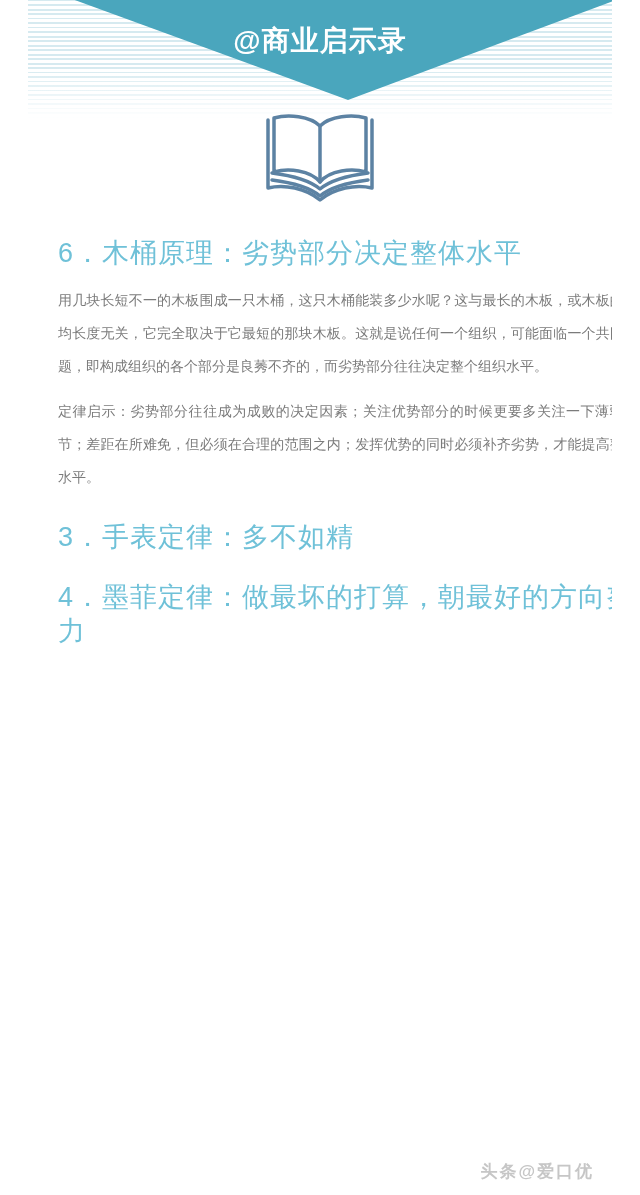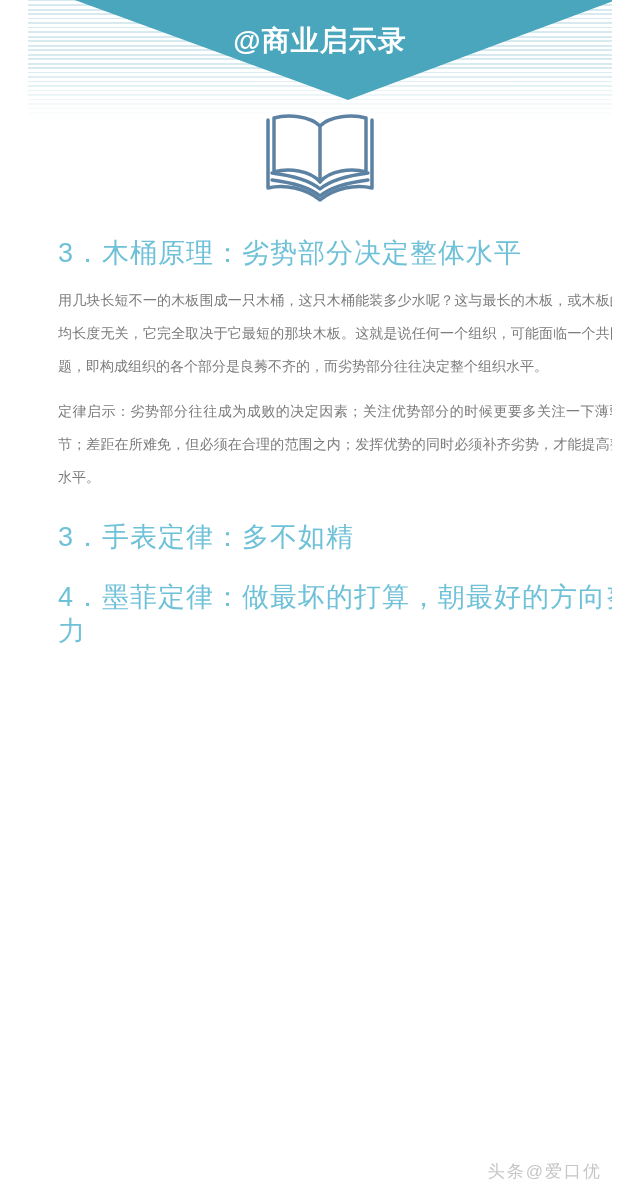--- a/index.html
+++ b/index.html
@@ -33,22 +33,22 @@
     font-size:27px; line-height:34px; color:#6fc1d8; font-weight:500;
     margin:26px 0 14px; letter-spacing:1px;
   }
   p.body {
     font-size:14px; line-height:33px; color:#7b7b7b;
     text-align:justify; margin:12px 0 0;
   }
   p.body.first { margin-top:0; }
 
   .watermark {
-    position:absolute; right:10px; top:1160px;
-    font-size:17px; color:#c6c6c6; font-weight:normal; letter-spacing:2px;
+    position:absolute; right:18px; top:1160px;
+    font-size:17px; color:#c6c6c6; font-weight:bold; letter-spacing:2px;
     text-shadow:1px 1px 0 #ffffff;
   }
 </style>
 </head>
 <body>
 
 <div class="page">
 
   <div class="stripes"></div>
 
@@ -63,21 +63,21 @@
         <path d="M10 63 C26 65 46 69 58 79 C70 69 90 65 106 63" fill="none"></path>
         <path d="M58 16 C48 6 26 4 12 8 L12 62 C26 58 48 60 58 72 C68 60 90 58 104 62 L104 8 C90 4 68 6 58 16 Z"></path>
         <path d="M58 16 L58 72" fill="none"></path>
       </g>
     </svg>
   </div>
 
   <div class="content">
 
     <section>
-      <h2 class="sec">3．木桶原理：劣势部分决定整体水平</h2>
+      <h2 class="sec">6．木桶原理：劣势部分决定整体水平</h2>
       <p class="body first">用几块长短不一的木板围成一只木桶，这只木桶能装多少水呢？这与最长的木板，或木板的平均长度无关，它完全取决于它最短的那块木板。这就是说任何一个组织，可能面临一个共同问题，即构成组织的各个部分是良莠不齐的，而劣势部分往往决定整个组织水平。</p>
       <p class="body">定律启示：劣势部分往往成为成败的决定因素；关注优势部分的时候更要多关注一下薄弱环节；差距在所难免，但必须在合理的范围之内；发挥优势的同时必须补齐劣势，才能提高整体水平。</p>
     </section>
 
     <section>
       <h2 class="sec">3．手表定律：多不如精</h2>
     </section>
 
     <section>
       <h2 class="sec">4．墨菲定律：做最坏的打算，朝最好的方向努力</h2>

